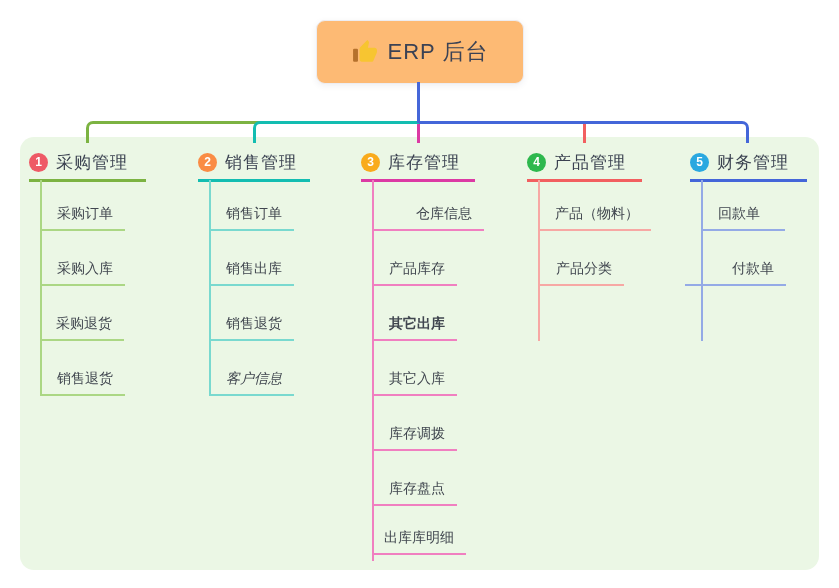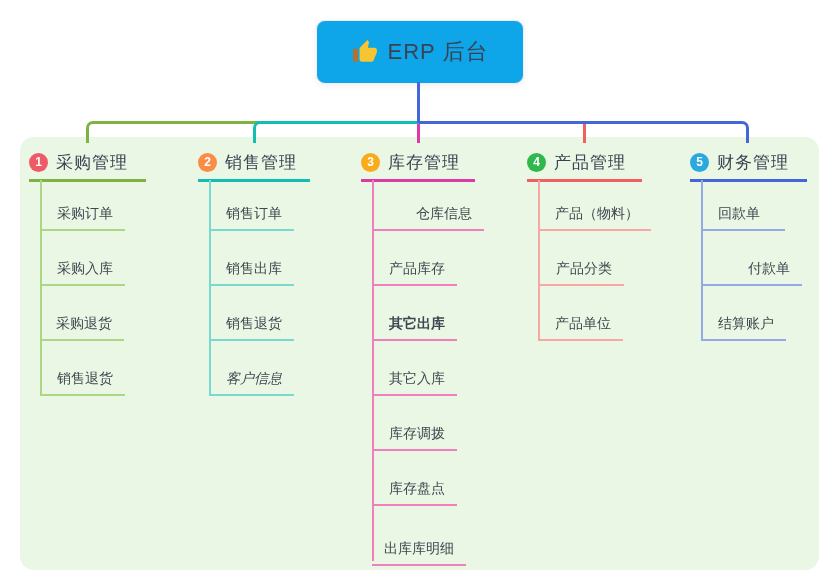--- a/index.html
+++ b/index.html
@@ -1,20 +1,20 @@
 <!DOCTYPE html>
 <html><head>
 <meta charset="utf-8">
 <style>
   html,body{margin:0;padding:0;background:#ffffff;}
   .stage{position:relative;width:839px;height:588px;background:#fff;overflow:hidden;
          font-family:"Liberation Sans","DejaVu Sans",sans-serif;}
   .panel{position:absolute;left:20px;top:137px;width:799px;height:433px;
          background:#ebf7e5;border-radius:14px;}
-  .root-node{position:absolute;left:316px;top:20px;width:206px;height:62px;background:#0ea5e9;
+  .root-node{position:absolute;left:316px;top:20px;width:206px;height:62px;background:#fdba74;
          border:1px solid #ededf2;border-radius:9px;box-shadow:0 2px 6px rgba(60,70,90,.08);
          display:flex;align-items:center;justify-content:center;gap:10px;}
   .root-title{font-size:22px;color:#3b4254;font-weight:500;letter-spacing:1px;}
   .thumb-icon{width:26px;height:26px;display:block;}
   .vline,.elbow,.cvline{position:absolute;box-sizing:border-box;}
   .branch-title{position:absolute;display:flex;align-items:center;gap:8px;height:30px;
          box-sizing:content-box;padding-bottom:2px;}
   .badge{width:19px;height:19px;border-radius:50%;color:#fff;font-size:12px;font-weight:bold;
          display:flex;align-items:center;justify-content:center;flex:0 0 auto;}
   .btext{font-size:17px;color:#3a4150;font-weight:500;letter-spacing:1px;white-space:nowrap;}
@@ -62,30 +62,28 @@
       <span class="badge" style="background: rgb(249, 171, 28);">3</span>
       <span class="btext">库存管理</span>
     </div>
     <div class="cvline" style="left: 372px; top: 180px; width: 2px; height: 381px; background: rgb(240, 127, 192);"></div>
     <div class="child" style="left: 372px; top: 203px; border-bottom: 2px solid rgb(240, 127, 192); padding-left: 44px;">仓库信息</div>
     <div class="child" style="left: 372px; top: 258px; border-bottom: 2px solid rgb(240, 127, 192);">产品库存</div>
     <div class="child" style="left: 372px; top: 313px; border-bottom: 2px solid rgb(240, 127, 192); font-weight: bold;">其它出库</div>
     <div class="child" style="left: 372px; top: 368px; border-bottom: 2px solid rgb(240, 127, 192);">其它入库</div>
     <div class="child" style="left: 372px; top: 423px; border-bottom: 2px solid rgb(240, 127, 192);">库存调拨</div>
     <div class="child" style="left: 372px; top: 478px; border-bottom: 2px solid rgb(240, 127, 192);">库存盘点</div>
-    <div class="child" style="left: 372px; top: 538px; border-bottom: 2px solid rgb(240, 127, 192); padding-left: 12px;">出库库明细</div>
+    <div class="child" style="left: 372px; top: 527px; border-bottom: 2px solid rgb(240, 127, 192); padding-left: 12px;">出库库明细</div>
     <div class="branch-title" style="left: 527px; top: 147px; width: 115px; border-bottom: 3px solid rgb(242, 95, 96);">
       <span class="badge" style="background: rgb(46, 184, 78);">4</span>
       <span class="btext">产品管理</span>
     </div>
     <div class="cvline" style="left: 538px; top: 180px; width: 2px; height: 161px; background: rgb(247, 168, 164);"></div>
     <div class="child" style="left: 538px; top: 203px; border-bottom: 2px solid rgb(247, 168, 164);">产品（物料）</div>
     <div class="child" style="left: 538px; top: 258px; border-bottom: 2px solid rgb(247, 168, 164); padding-left: 18px;">产品分类</div>
-    <div class="child" style="left: 538px; top: 313px; border-bottom: 2px solid rgb(247, 168, 164);">产品单位</div>
     <div class="branch-title" style="left: 690px; top: 147px; width: 117px; border-bottom: 3px solid rgb(68, 102, 217);">
       <span class="badge" style="background: rgb(42, 168, 224);">5</span>
       <span class="btext">财务管理</span>
     </div>
     <div class="cvline" style="left: 701px; top: 180px; width: 2px; height: 161px; background: rgb(148, 170, 230);"></div>
     <div class="child" style="left: 701px; top: 203px; border-bottom: 2px solid rgb(148, 170, 230);">回款单</div>
-    <div class="child" style="left: 701px; top: 258px; border-bottom: 2px solid rgb(148, 170, 230); padding-left: 47px;">付款单</div>
-    <div class="child" style="left: 701px; top: 313px; border-bottom: 2px solid rgb(148, 170, 230);">结算账户</div>
+    <div class="child" style="left: 685px; top: 258px; border-bottom: 2px solid rgb(148, 170, 230); padding-left: 47px;">付款单</div>
   </div>
 
 </body></html>

